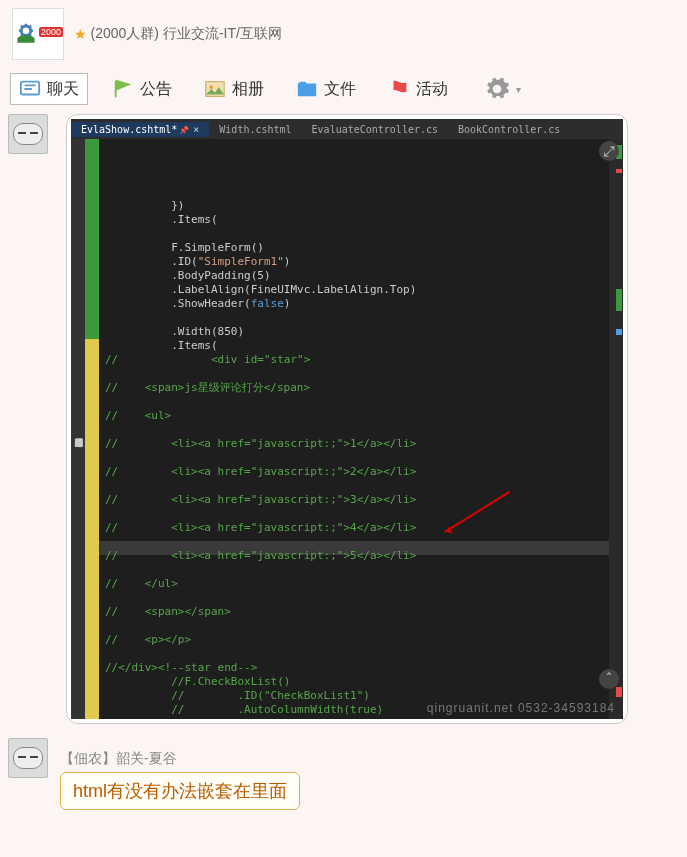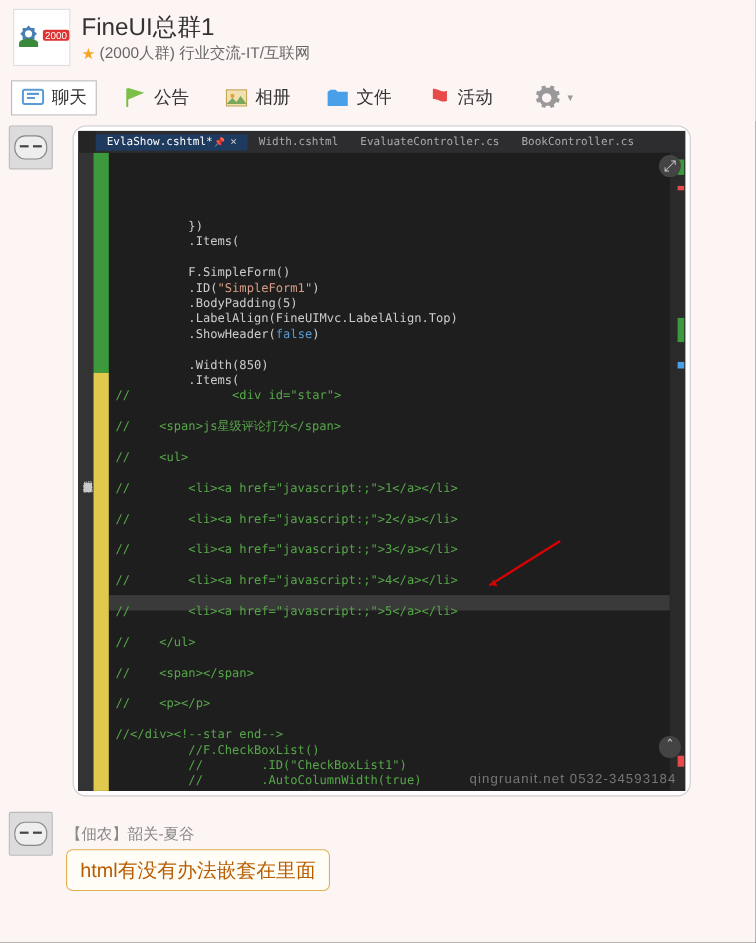--- a/index.html
+++ b/index.html
@@ -22,21 +22,21 @@
 .chat-area { padding: 0 8px; }
 .msg-row { display: flex; align-items: flex-start; margin-top: 4px; }
 .avatar { width: 40px; height: 40px; background: #dcdcdc; border: 1px solid #bbb; border-radius: 2px; display:flex; align-items:center; justify-content:center; flex-shrink: 0; }
 .avatar-face { width: 30px; height: 22px; background:#eee; border:1px solid #888; border-radius: 10px; position:relative; }
 .avatar-face::before, .avatar-face::after { content:''; position:absolute; width:8px; height:2px; background:#444; top:8px; }
 .avatar-face::before { left:4px; } .avatar-face::after { right:4px; }
 .sender { color: #5a9bd5; font-size: 14px; margin: 2px 0 4px 12px; }
 
 .code-bubble { margin-left: 18px; background: #fff; border: 1px solid #ccc; border-radius: 12px; padding: 4px; position: relative; width: 562px; }
 .code-shot { background: #252526; font-family: Consolas, monospace; font-size: 11px; color: #ccc; position: relative; height: 600px; overflow: hidden; }
-.tabs { display: flex; background: #2d2d30; height: 20px; align-items:center;margin-left:16px; }
+.tabs { display: flex; background: #2d2d30; height: 20px; align-items:center; }
 .tab { padding: 2px 10px; color: #aaa; font-size: 10px; white-space: nowrap; }
 .tab.active { background: #1e3a5f; color: #fff; }
 .tab .close-x { margin-left: 4px; color: #ccc; }
 .tab .pin { color: #ccc; margin-left:2px;}
 .code-body { display: flex; height: calc(100% - 20px); }
 .left-strip { width: 14px; background: #333; color:#ccc; font-size:9px; writing-mode: vertical-rl; text-align:center; padding-top:4px; }
 .gutter-marks { width: 14px; background: #2a2a2a; position: relative; }
 .gm { position:absolute; left:0; width:100%; }
 .gm.green { background:#3c9a3c; }
 .gm.yellow { background:#e0c94d; }
@@ -59,21 +59,20 @@
 <div class="header">
   <div class="app-logo">
     <svg class="gear" viewBox="0 0 24 24">
         <path fill="#4a7fb5" d="M12 2l2 2h3v3l2 2-2 2v3h-3l-2 2-2-2H7v-3l-2-2 2-2V4h3z"></path>
         <circle cx="12" cy="9" r="3" fill="#fff"></circle>
         <path fill="#3a8a3a" d="M4 16c4-4 12-4 16 0v4H4z"></path>
       </svg>
     <span class="year">2000</span>
   </div>
   <div class="header-text">
-    <div class="title">FineUI总群1</div>
     <div class="subtitle">
         <span class="star">★</span>
         <span>(2000人群) 行业交流-IT/互联网</span>
       </div>
   </div>
 </div>
 
 <div class="toolbar">
   <div class="tool-item active">
     <svg class="tool-icon" viewBox="0 0 24 24">

